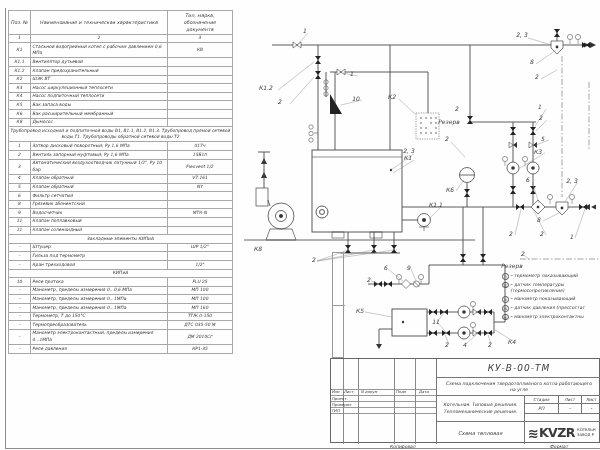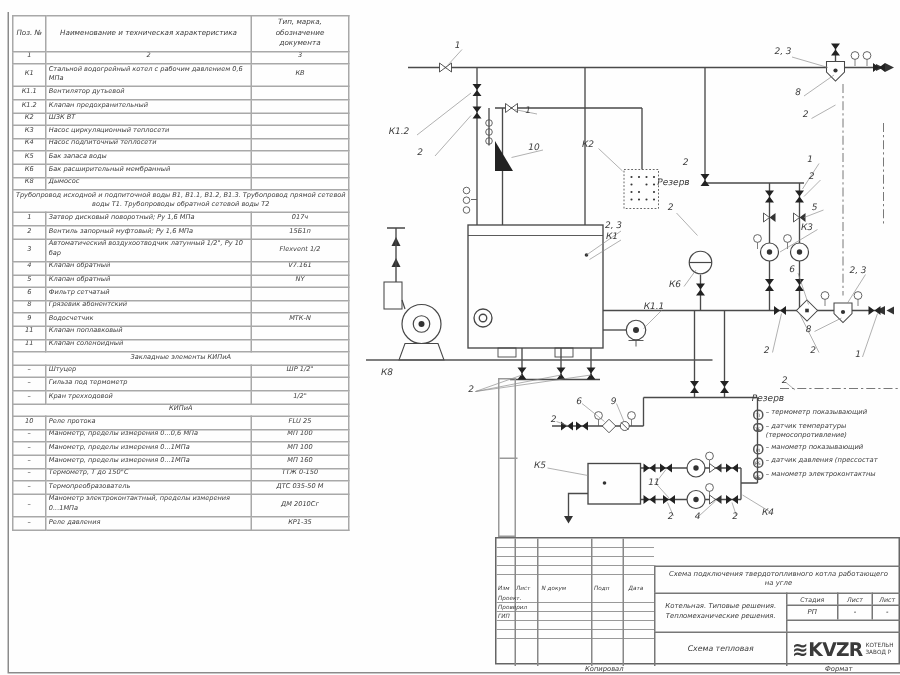--- a/index.html
+++ b/index.html
@@ -562,20 +562,21 @@
       <div class="sig-v" style="left:84px"></div>
       <span class="sig-t" style="left:1px;top:31px">Изм</span>
       <span class="sig-t" style="left:13px;top:31px">Лист</span>
       <span class="sig-t" style="left:30px;top:31px">N докум</span>
       <span class="sig-t" style="left:65px;top:31px">Подп</span>
       <span class="sig-t" style="left:88px;top:31px">Дата</span>
       <span class="sig-t" style="left:1px;top:37.5px">Проект.</span>
       <span class="sig-t" style="left:1px;top:43.5px">Проверил</span>
       <span class="sig-t" style="left:1px;top:49.5px">ГИП</span>
     </div>
+    <div class="tb-cell" id="tb-doc" style="border-top:none">КУ-В-00-ТМ</div>
     <div class="tb-cell" id="tb-subject">Схема подключения твердотопливного котла работающего на угле</div>
     <div class="tb-cell" id="tb-object">
       <span><span>Котельная. Типовые решения.</span><br><span>Тепломеханические решения.</span></span>
     </div>
     <div class="tb-cell" id="tb-stage-h">Стадия</div>
     <div class="tb-cell" id="tb-sheet-h">Лист</div>
     <div class="tb-cell" id="tb-sheets-h">Лист</div>
     <div class="tb-cell" id="tb-stage-v">РП</div>
     <div class="tb-cell" id="tb-sheet-v">-</div>
     <div class="tb-cell" id="tb-sheets-v">-</div>

